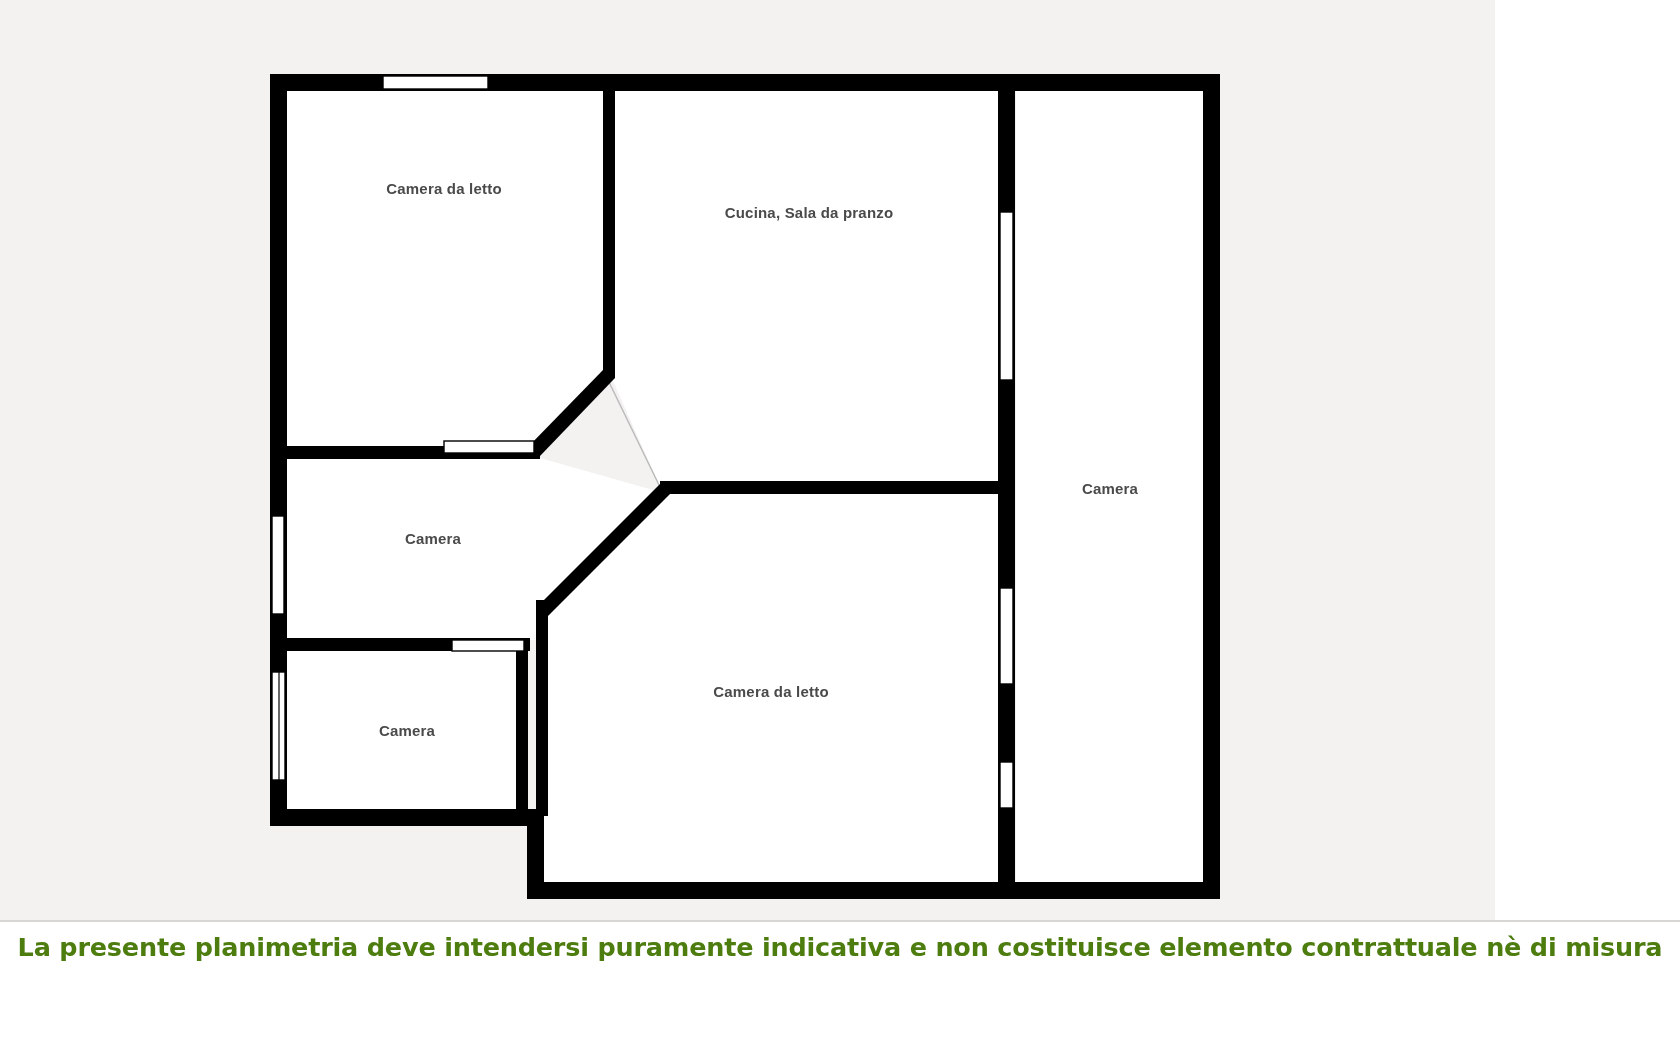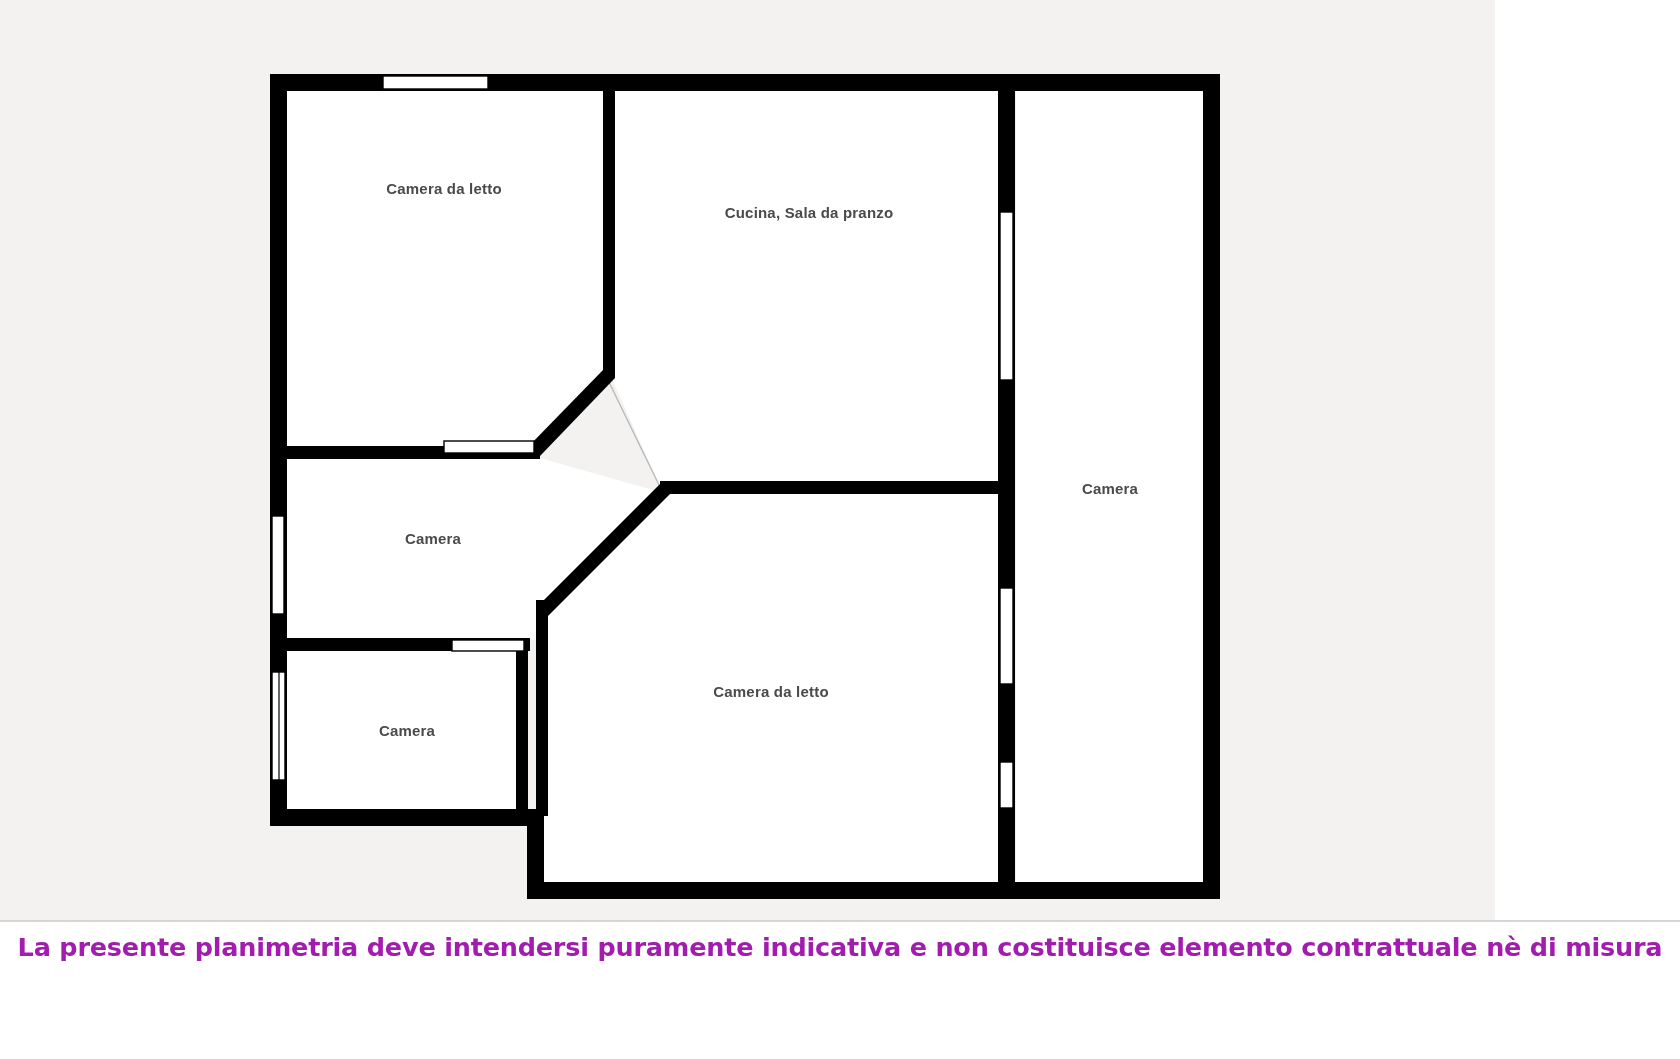--- a/index.html
+++ b/index.html
@@ -71,21 +71,21 @@
   }
   .disclaimer-text {
     position: absolute;
     left: 8px;
     top: 10px;
     width: 1664px;
     text-align: center;
     font-family: "DejaVu Sans", sans-serif;
     font-weight: bold;
     font-size: 25.5px;
-    color: #a21caf;
+    color: #4d7c0f;
     letter-spacing: -0.2px;
   }
 </style>
 </head>
 <body>
 
 <div id="canvas">
 
   <div class="page-bg"></div>
   <div class="page-bg-right"></div>

